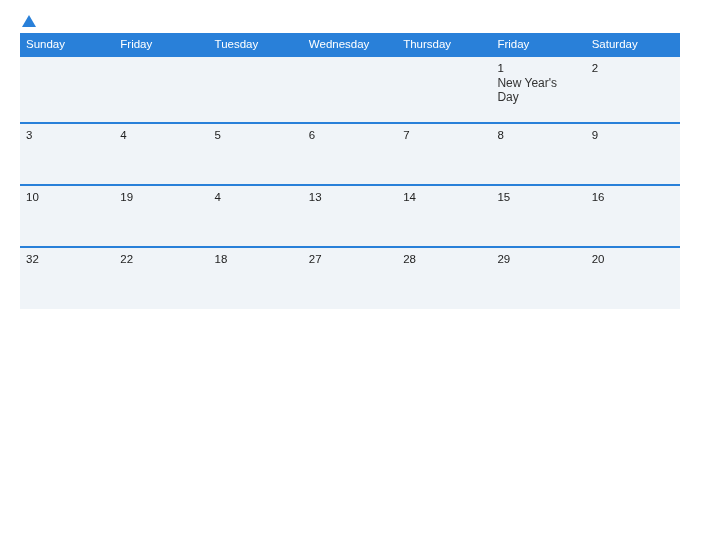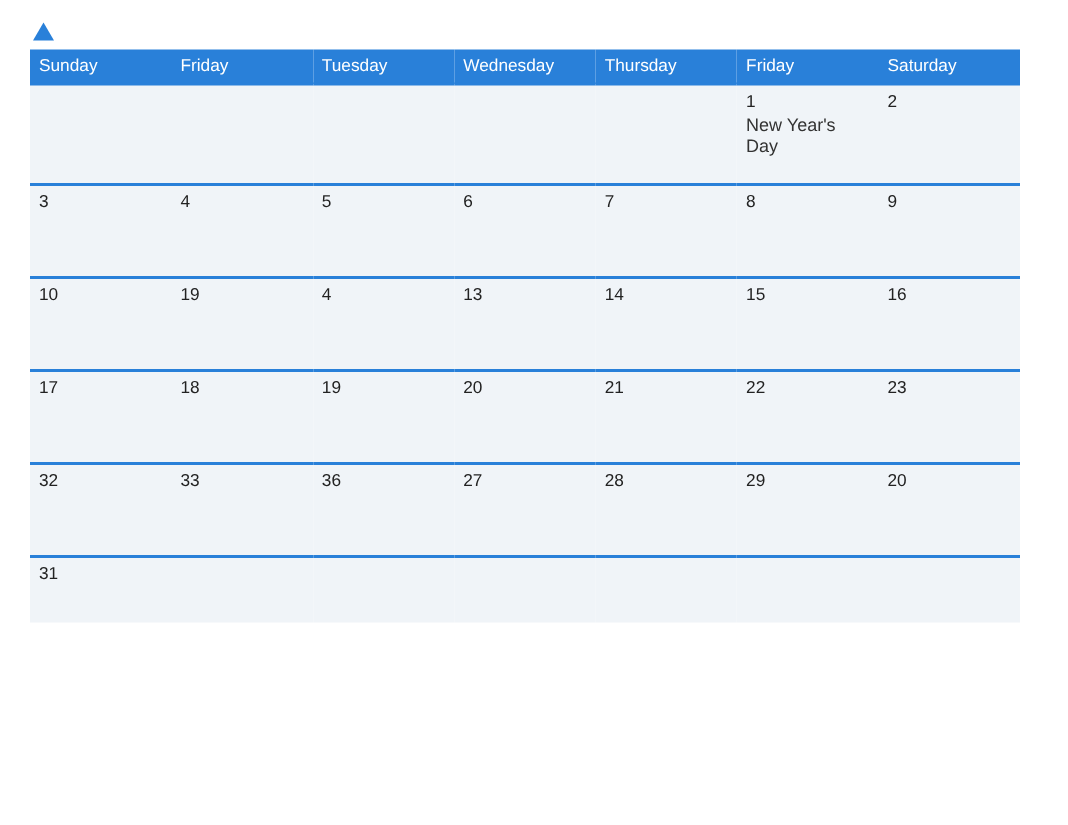--- a/index.html
+++ b/index.html
@@ -210,70 +210,36 @@
           </td>
           <td>
             <span class="day-number">15</span>
           </td>
           <td>
             <span class="day-number">16</span>
           </td>
         </tr>
         <tr>
           <td>
-            <span class="day-number">17</span>
+            <span class="day-number">32</span>
+          </td>
+          <td>
+            <span class="day-number">22</span>
           </td>
           <td>
             <span class="day-number">18</span>
           </td>
           <td>
-            <span class="day-number">19</span>
+            <span class="day-number">27</span>
+          </td>
+          <td>
+            <span class="day-number">28</span>
+          </td>
+          <td>
+            <span class="day-number">29</span>
           </td>
           <td>
             <span class="day-number">20</span>
           </td>
-          <td>
-            <span class="day-number">21</span>
-          </td>
-          <td>
-            <span class="day-number">22</span>
-          </td>
-          <td>
-            <span class="day-number">23</span>
-          </td>
-        </tr>
-        <tr>
-          <td>
-            <span class="day-number">32</span>
-          </td>
-          <td>
-            <span class="day-number">33</span>
-          </td>
-          <td>
-            <span class="day-number">36</span>
-          </td>
-          <td>
-            <span class="day-number">27</span>
-          </td>
-          <td>
-            <span class="day-number">28</span>
-          </td>
-          <td>
-            <span class="day-number">29</span>
-          </td>
-          <td>
-            <span class="day-number">20</span>
-          </td>
-        </tr>
-        <tr class="last-row">
-          <td>
-            <span class="day-number">31</span>
-          </td>
-          <td class="empty"></td>
-          <td class="empty"></td>
-          <td class="empty"></td>
-          <td class="empty"></td>
-          <td class="empty"></td>
-          <td class="empty"></td>
         </tr>
       </tbody>
   </table>
 </div>
 
 </body></html>

